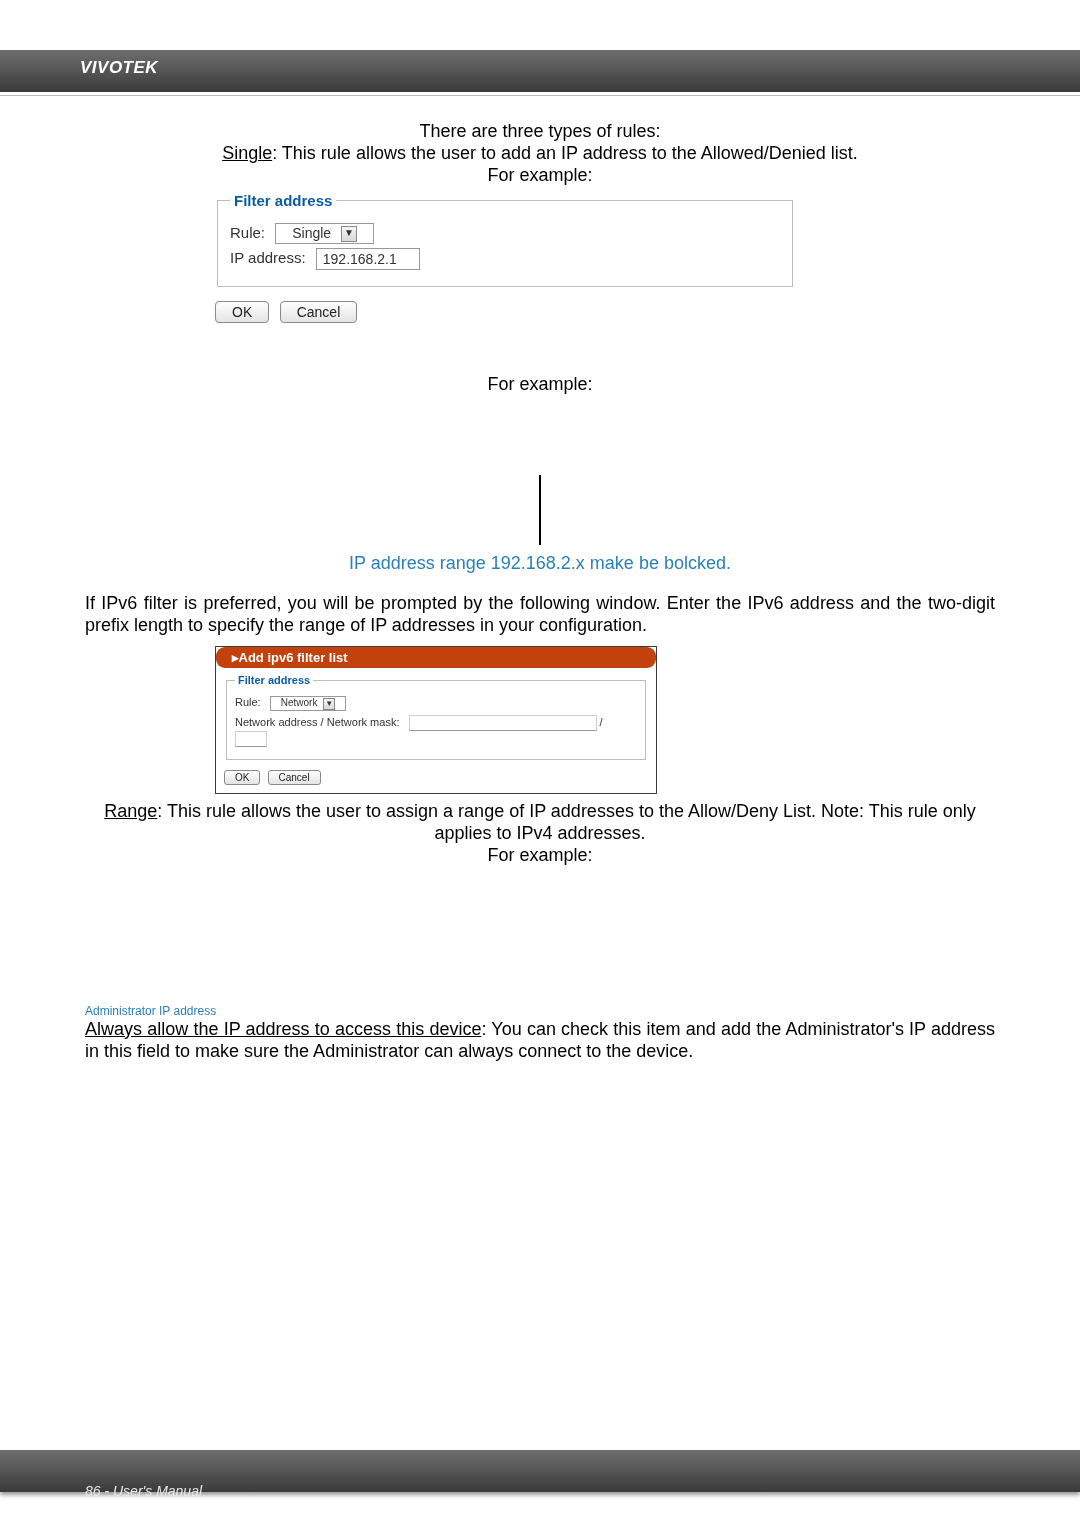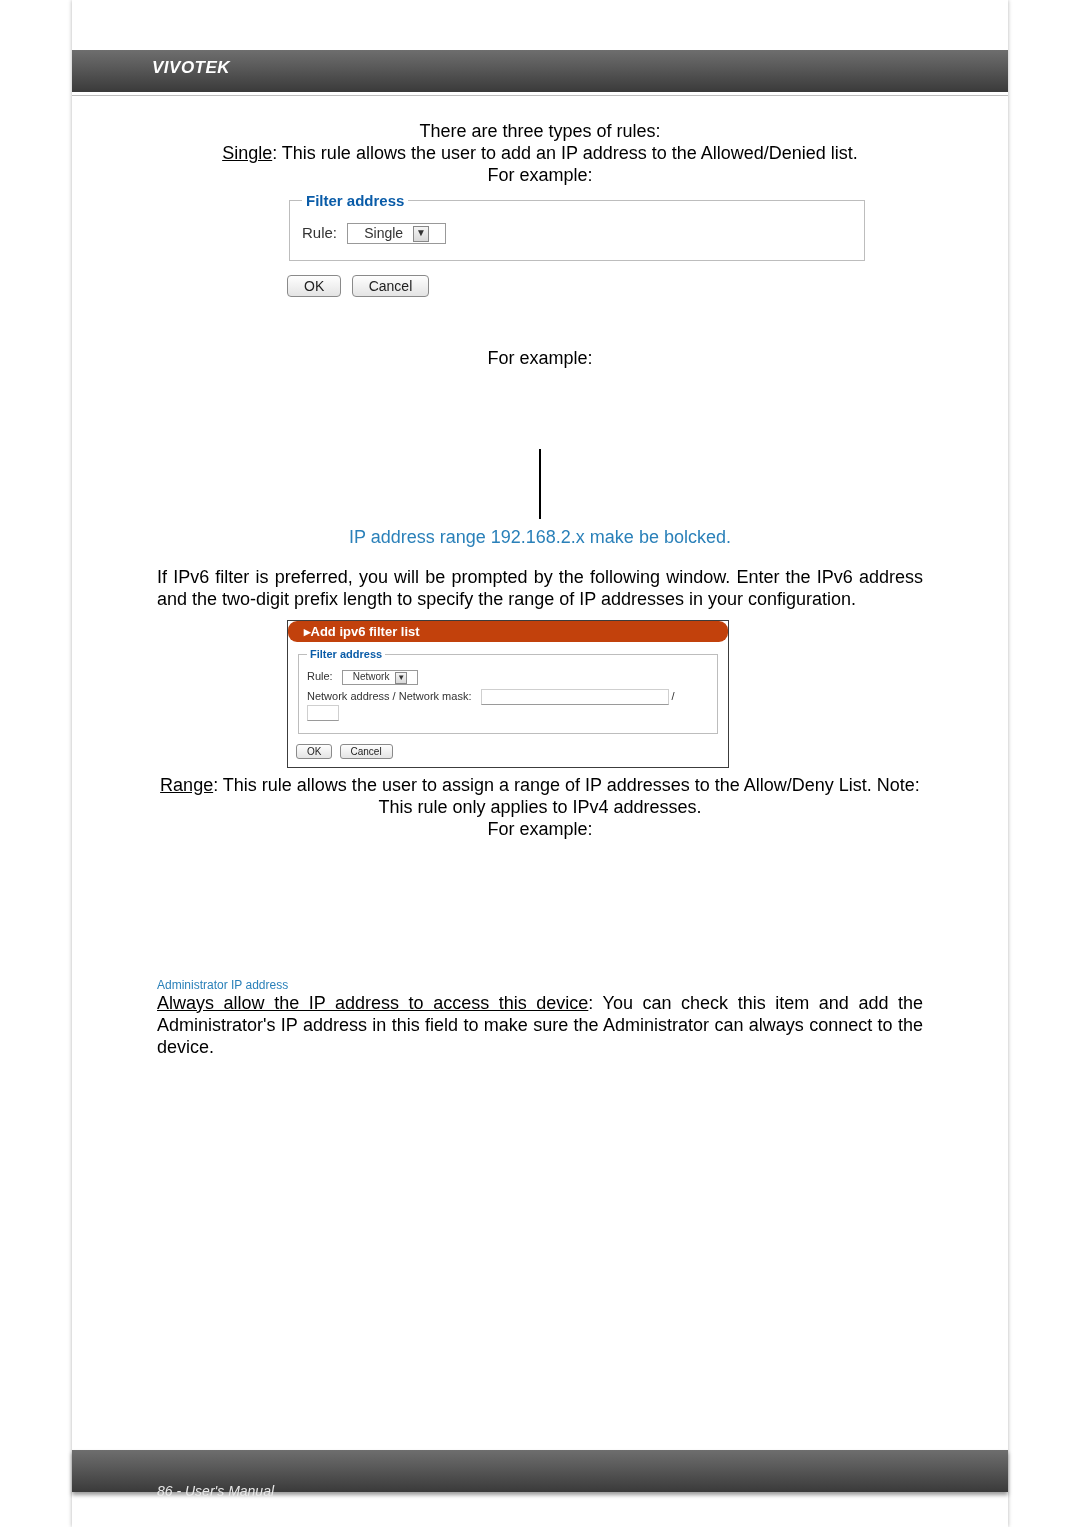--- a/index.html
+++ b/index.html
@@ -1,17 +1,17 @@
 <!DOCTYPE html>
 <html><head>
 <meta charset="utf-8">
 <style>
   html,body{margin:0;padding:0;background:#fff;}
   .page{
-    width:936px;
+    width:1080px;
     height:1527px;
     margin:0 auto;
     background:#fff;
     position:relative;
     font-family:Arial,Helvetica,sans-serif;
     color:#000;
     box-sizing:border-box;
     box-shadow:0 0 4px rgba(0,0,0,0.3);
   }
   .header-band{
@@ -243,20 +243,24 @@
 
   <div class="filter-box">
     <fieldset class="fa">
       <legend>Filter address</legend>
       <div class="row">
         <label>Rule:</label>
         <span class="sel">
           <span>Single</span>
           <span class="arrow">▼</span>
         </span>
+      </div>
+      <div class="row">
+        <label>IP address:</label>
+        <span class="txt">192.168.2.1</span>
       </div>
     </fieldset>
   </div>
   <div class="btnrow">
     <button class="win">OK</button>
     <button class="win">Cancel</button>
   </div>
 
   <div style="height:50px"></div>
 

